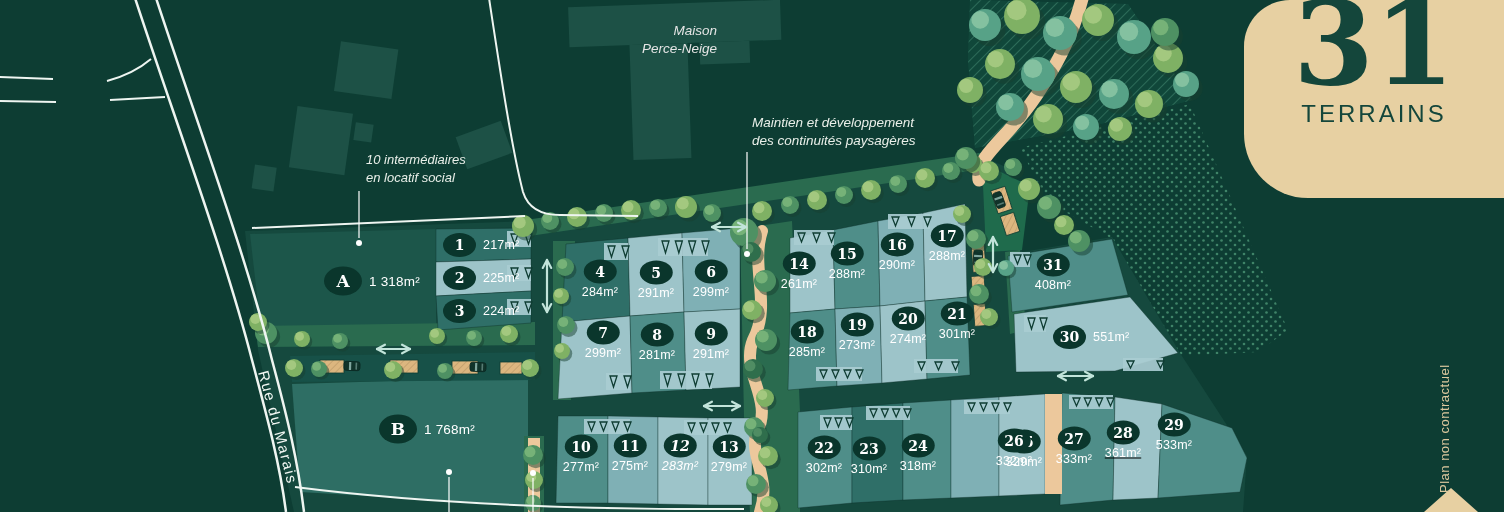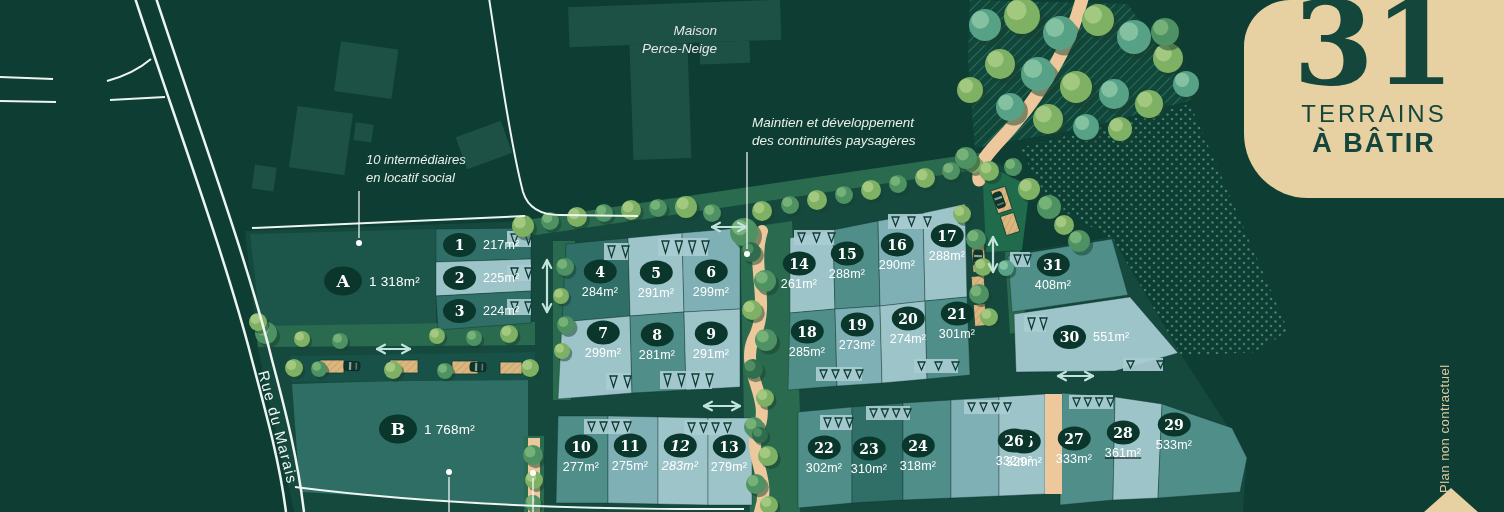--- a/index.html
+++ b/index.html
@@ -713,18 +713,17 @@
   <div>en locatif social</div>
 </div>
 <div class="note" id="note-paysage">
   <div>Maintien et développement</div>
   <div>des continuités paysagères</div>
 </div>
 
 <div class="badge-card">
   <div class="badge-num">31</div>
   <div class="badge-l1">TERRAINS</div>
-  <div class="badge-l2">À BÂTIR</div>
 </div>
 
 <div class="disclaimer">Plan non contractuel</div>
 
 </div>
 
 </body></html>

